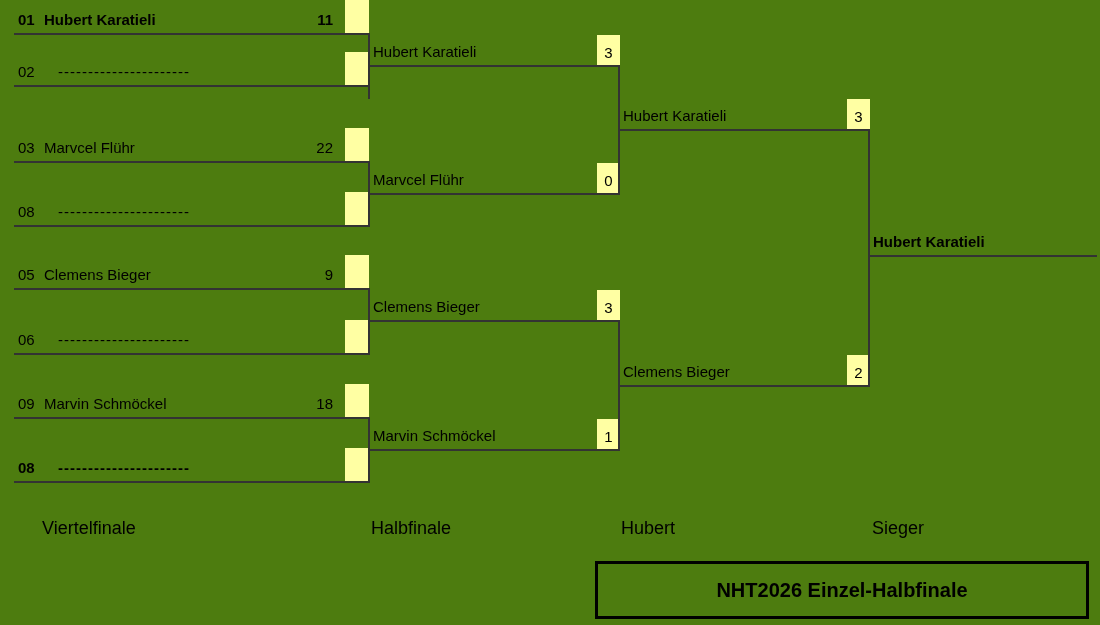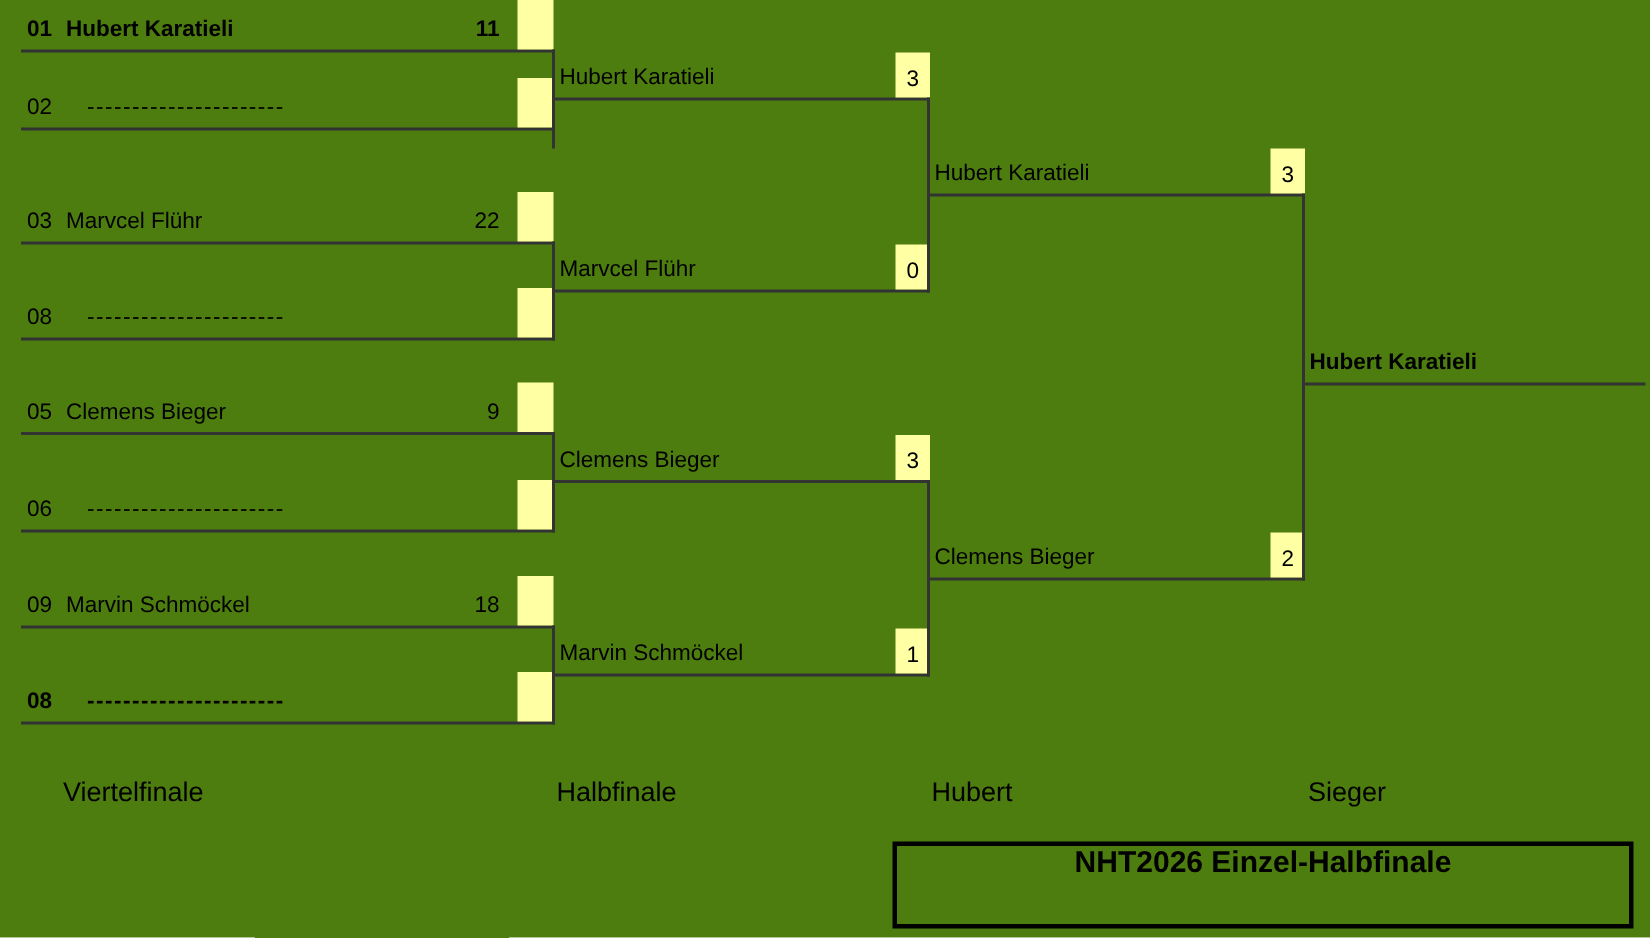--- a/index.html
+++ b/index.html
@@ -25,21 +25,21 @@
   .incell {
     right:0; bottom:0; width:23px; height:30px; box-sizing:border-box;
     display:flex; justify-content:center; align-items:flex-end; padding-bottom:4px;
     font-size:15px; font-weight:normal;
   }
   .vline { position:absolute; width:2px; background:var(--line); }
   .rlabel { position:absolute; top:518px; font-size:18px; }
   .titlebox {
     position:absolute; left:595px; top:561px; width:494px; height:58px;
     box-sizing:border-box; border:3px solid #000;
-    display:flex; justify-content:center;
+    display:flex; align-items:center; justify-content:center;
     font-size:20px; font-weight:bold;
   }
 </style>
 </head>
 <body>
 
 <div class="stage">
 
   <div class="slot bold" style="left:14px;top:0;width:356px">
     <span class="seed">01</span>

